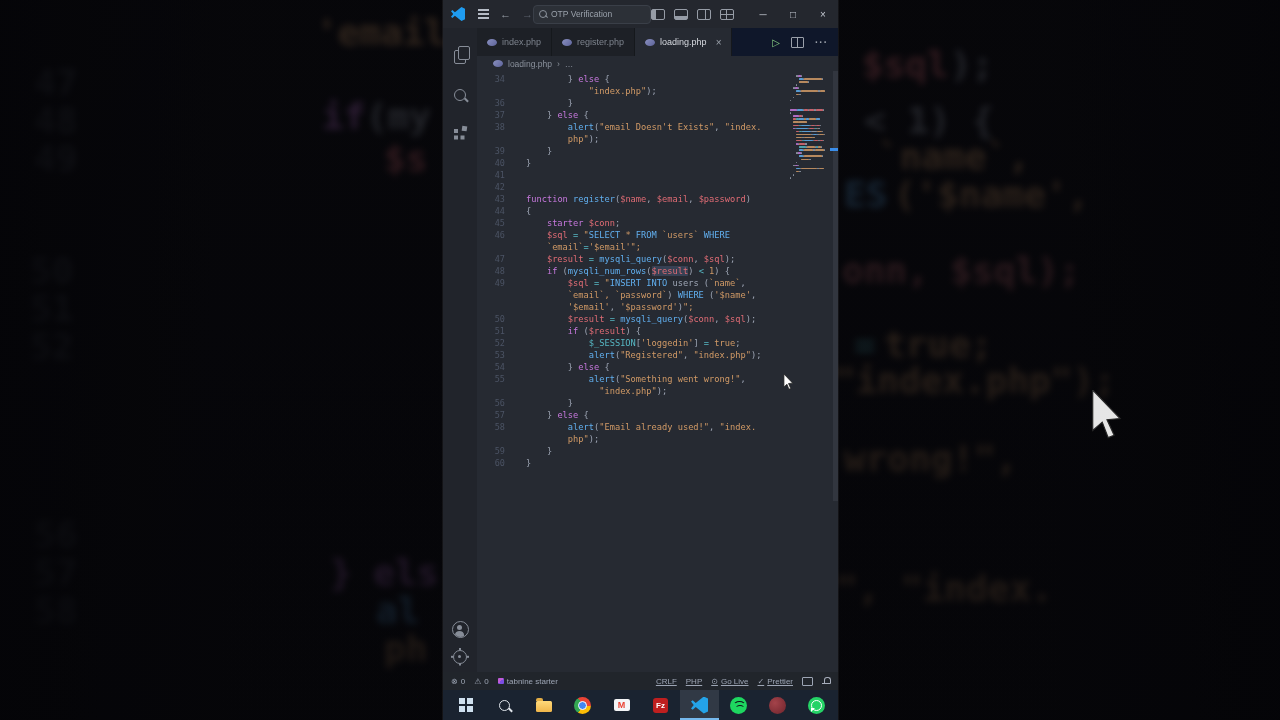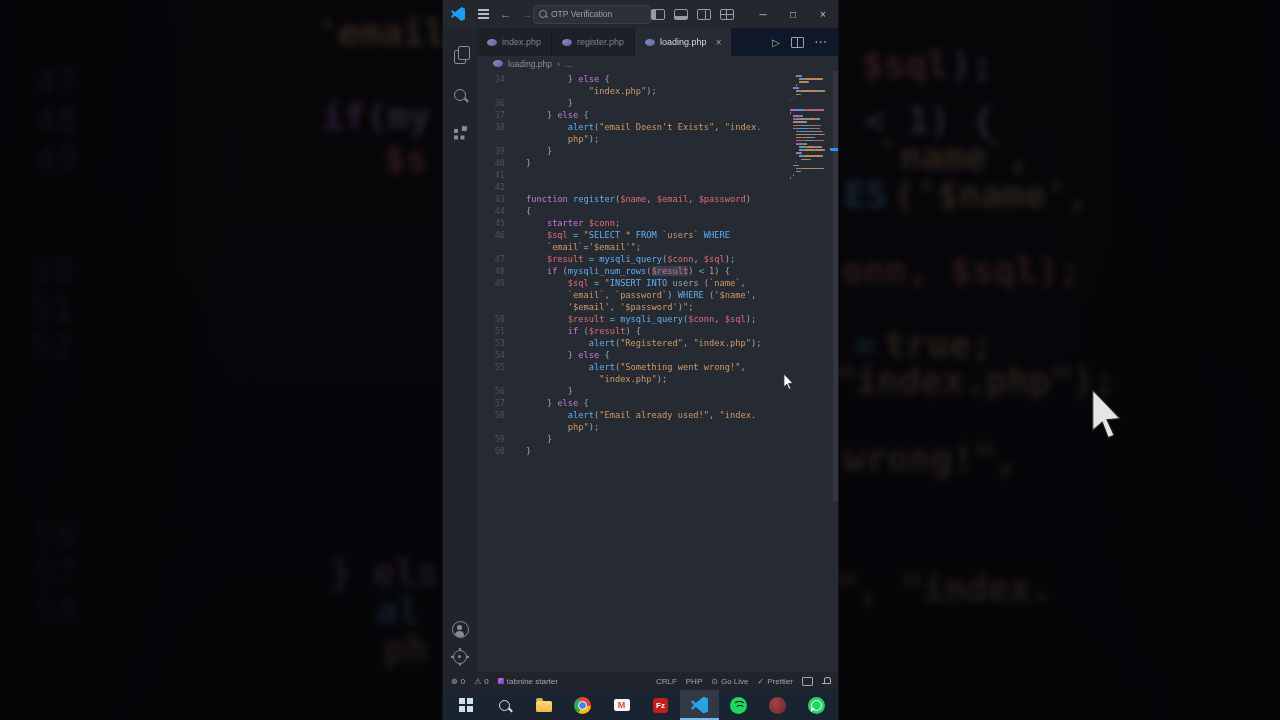--- a/index.html
+++ b/index.html
@@ -97,21 +97,21 @@
   .mrow{height:1.5px;margin-bottom:1.6px;display:flex;}
   .mrow span{height:100%;display:block;border-radius:.5px;}
   .vscroll{position:absolute;right:0;top:0;width:5px;height:430px;background:rgba(160,170,190,.10);}
   .mm-marker{position:absolute;right:0;top:77px;width:8px;height:2.5px;background:#3b8eea;}
   .cursor-small{position:absolute;left:306px;top:303px;}
 
   
   .statusbar{height:18px;background:#21252b;display:flex;align-items:center;font-size:8px;
              color:#9da5b4;padding:0 8px;flex:none;}
   .sb-left,.sb-right{display:flex;align-items:center;gap:9px;}
-  .sb-right{margin-left:auto;}
+  .sb-right{margin-left:auto;text-decoration:underline;}
   .sb-item{display:flex;align-items:center;gap:3px;}
   .i-tabnine-icon{width:6px;height:6px;background:linear-gradient(135deg,#c05cd6 50%,#7d4de0 50%);border-radius:1px;}
   .i-screen-icon{width:9px;height:7px;border:1px solid #9da5b4;border-radius:1px;}
   .i-bell-icon{position:relative;width:8px;height:8px;}
   .i-bell-icon::before{content:'';position:absolute;left:1.5px;top:0;width:5px;height:5.5px;
      border-radius:3px 3px 1px 1px;border:1px solid #a7adba;border-bottom:none;}
   .i-bell-icon::after{content:'';position:absolute;left:0;top:6px;width:8px;height:1px;background:#a7adba;}
 
   
   .taskbar{height:30px;background:#1a2330;display:flex;align-items:stretch;padding-left:3px;
@@ -280,20 +280,21 @@
               <div class="crow"><span class="ln">45</span><span class="cl" style="padding-left: 20.92px;"><span class="tok kw">starter </span><span class="tok var">$conn</span><span class="tok pl">;</span></span></div>
               <div class="crow"><span class="ln">46</span><span class="cl" style="padding-left: 20.92px;"><span class="tok var">$sql</span><span class="tok op"> = </span><span class="tok str">"</span><span class="tok sql">SELECT</span><span class="tok str"> * </span><span class="tok sql">FROM</span><span class="tok str"> `users` </span><span class="tok sql">WHERE</span></span></div>
               <div class="crow"><span class="ln"></span><span class="cl" style="padding-left: 20.92px;"><span class="tok str">`email`</span><span class="tok op">=</span><span class="tok str">'$email'";</span></span></div>
               <div class="crow"><span class="ln">47</span><span class="cl" style="padding-left: 20.92px;"><span class="tok var">$result</span><span class="tok op"> = </span><span class="tok fn">mysqli_query</span><span class="tok pl">(</span><span class="tok var">$conn</span><span class="tok pl">, </span><span class="tok var">$sql</span><span class="tok pl">);</span></span></div>
               <div class="crow"><span class="ln">48</span><span class="cl" style="padding-left: 20.92px;"><span class="tok kw">if</span><span class="tok pl"> (</span><span class="tok fn">mysqli_num_rows</span><span class="tok pl">(</span><span class="tok var hl">$result</span><span class="tok pl">)</span><span class="tok op"> &lt; </span><span class="tok num">1</span><span class="tok pl">) {</span></span></div>
               <div class="crow"><span class="ln">49</span><span class="cl" style="padding-left: 41.84px;"><span class="tok var">$sql</span><span class="tok op"> = </span><span class="tok str">"</span><span class="tok sql">INSERT INTO</span><span class="tok pl"> users (</span><span class="tok str">`name`</span><span class="tok pl">,</span></span></div>
               <div class="crow"><span class="ln"></span><span class="cl" style="padding-left: 41.84px;"><span class="tok str">`email`, `password`</span><span class="tok pl">) </span><span class="tok sql">WHERE</span><span class="tok pl"> (</span><span class="tok str">'$name'</span><span class="tok pl">,</span></span></div>
               <div class="crow"><span class="ln"></span><span class="cl" style="padding-left: 41.84px;"><span class="tok str">'$email'</span><span class="tok pl">, </span><span class="tok str">'$password'</span><span class="tok pl">)</span><span class="tok str">";</span></span></div>
               <div class="crow"><span class="ln">50</span><span class="cl" style="padding-left: 41.84px;"><span class="tok var">$result</span><span class="tok op"> = </span><span class="tok fn">mysqli_query</span><span class="tok pl">(</span><span class="tok var">$conn</span><span class="tok pl">, </span><span class="tok var">$sql</span><span class="tok pl">);</span></span></div>
               <div class="crow"><span class="ln">51</span><span class="cl" style="padding-left: 41.84px;"><span class="tok kw">if</span><span class="tok pl"> (</span><span class="tok var">$result</span><span class="tok pl">) {</span></span></div>
+              <div class="crow"><span class="ln">52</span><span class="cl" style="padding-left: 62.76px;"><span class="tok sg">$_SESSION</span><span class="tok pl">[</span><span class="tok str">'loggedin'</span><span class="tok pl">]</span><span class="tok op"> = </span><span class="tok num">true</span><span class="tok pl">;</span></span></div>
               <div class="crow"><span class="ln">53</span><span class="cl" style="padding-left: 62.76px;"><span class="tok fn">alert</span><span class="tok pl">(</span><span class="tok str">"Registered"</span><span class="tok pl">, </span><span class="tok str">"index.php"</span><span class="tok pl">);</span></span></div>
               <div class="crow"><span class="ln">54</span><span class="cl" style="padding-left: 41.84px;"><span class="tok pl">} </span><span class="tok kw">else</span><span class="tok pl"> {</span></span></div>
               <div class="crow"><span class="ln">55</span><span class="cl" style="padding-left: 62.76px;"><span class="tok fn">alert</span><span class="tok pl">(</span><span class="tok str">"Something went wrong!"</span><span class="tok pl">,</span></span></div>
               <div class="crow"><span class="ln"></span><span class="cl" style="padding-left: 73.22px;"><span class="tok str">"index.php"</span><span class="tok pl">);</span></span></div>
               <div class="crow"><span class="ln">56</span><span class="cl" style="padding-left: 41.84px;"><span class="tok pl">}</span></span></div>
               <div class="crow"><span class="ln">57</span><span class="cl" style="padding-left: 20.92px;"><span class="tok pl">} </span><span class="tok kw">else</span><span class="tok pl"> {</span></span></div>
               <div class="crow"><span class="ln">58</span><span class="cl" style="padding-left: 41.84px;"><span class="tok fn">alert</span><span class="tok pl">(</span><span class="tok str">"Email already used!"</span><span class="tok pl">, </span><span class="tok str">"index.</span></span></div>
               <div class="crow"><span class="ln"></span><span class="cl" style="padding-left: 41.84px;"><span class="tok str">php"</span><span class="tok pl">);</span></span></div>
               <div class="crow"><span class="ln">59</span><span class="cl" style="padding-left: 20.92px;"><span class="tok pl">}</span></span></div>
               <div class="crow"><span class="ln">60</span><span class="cl" style="padding-left: 0px;"><span class="tok pl">}</span></span></div>

